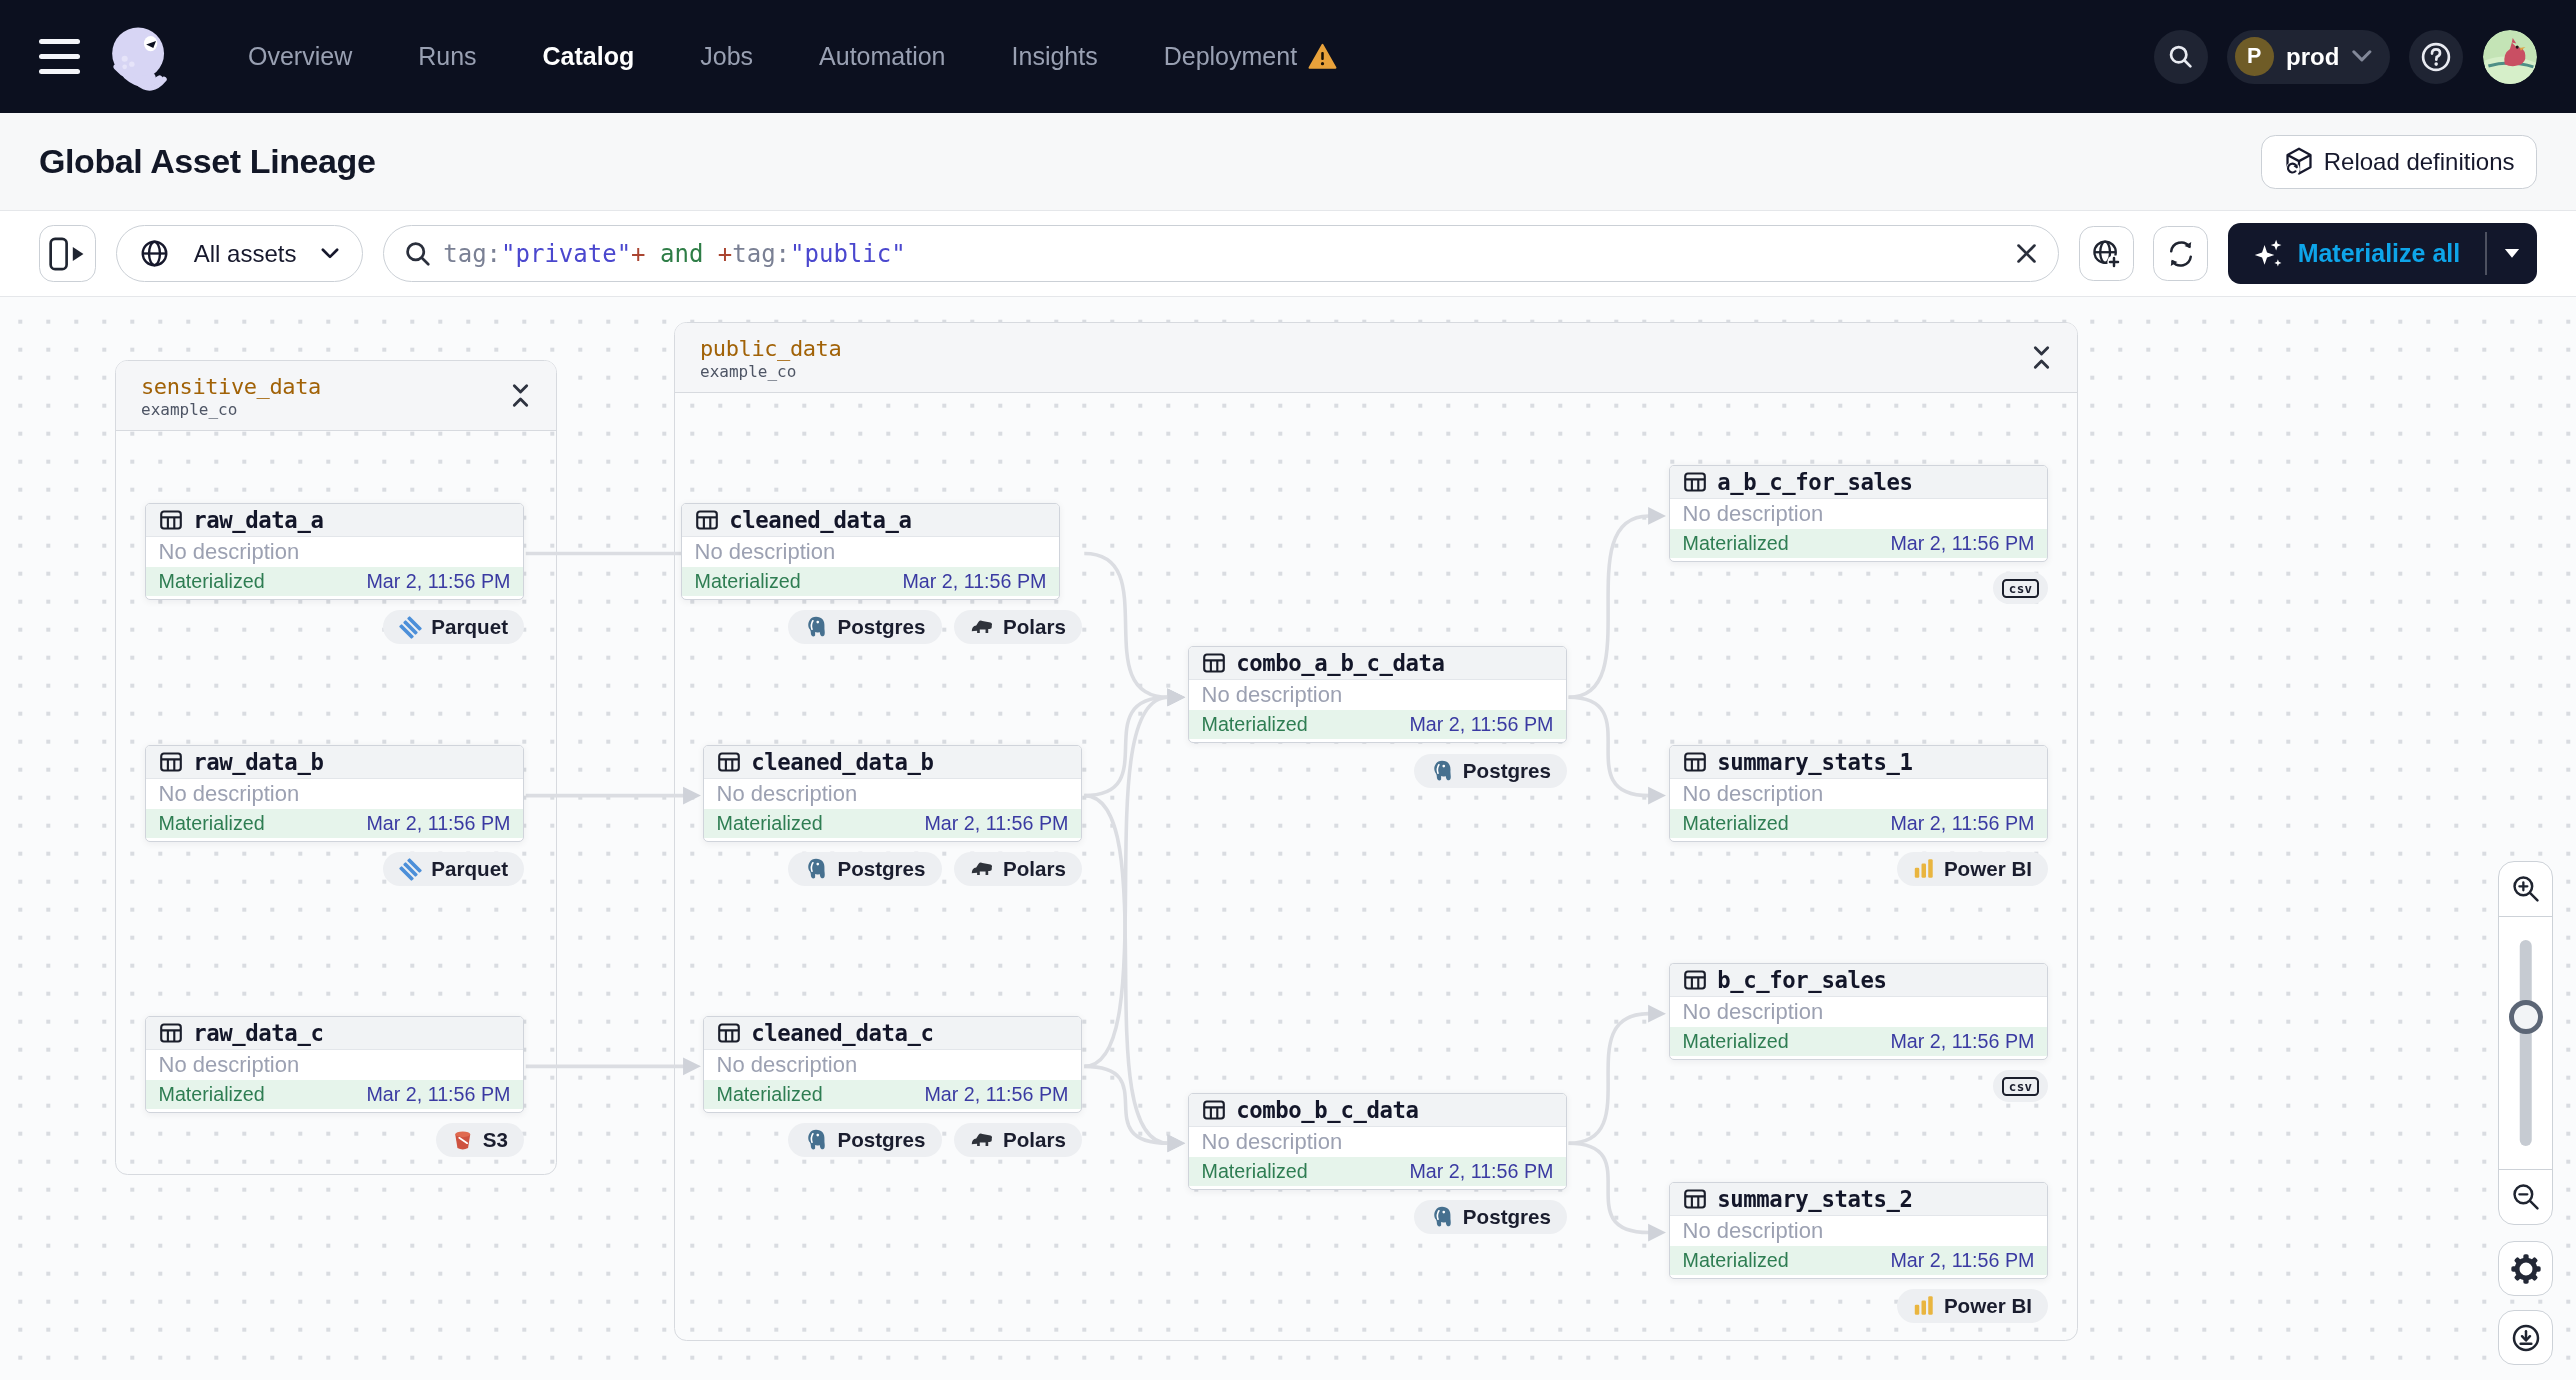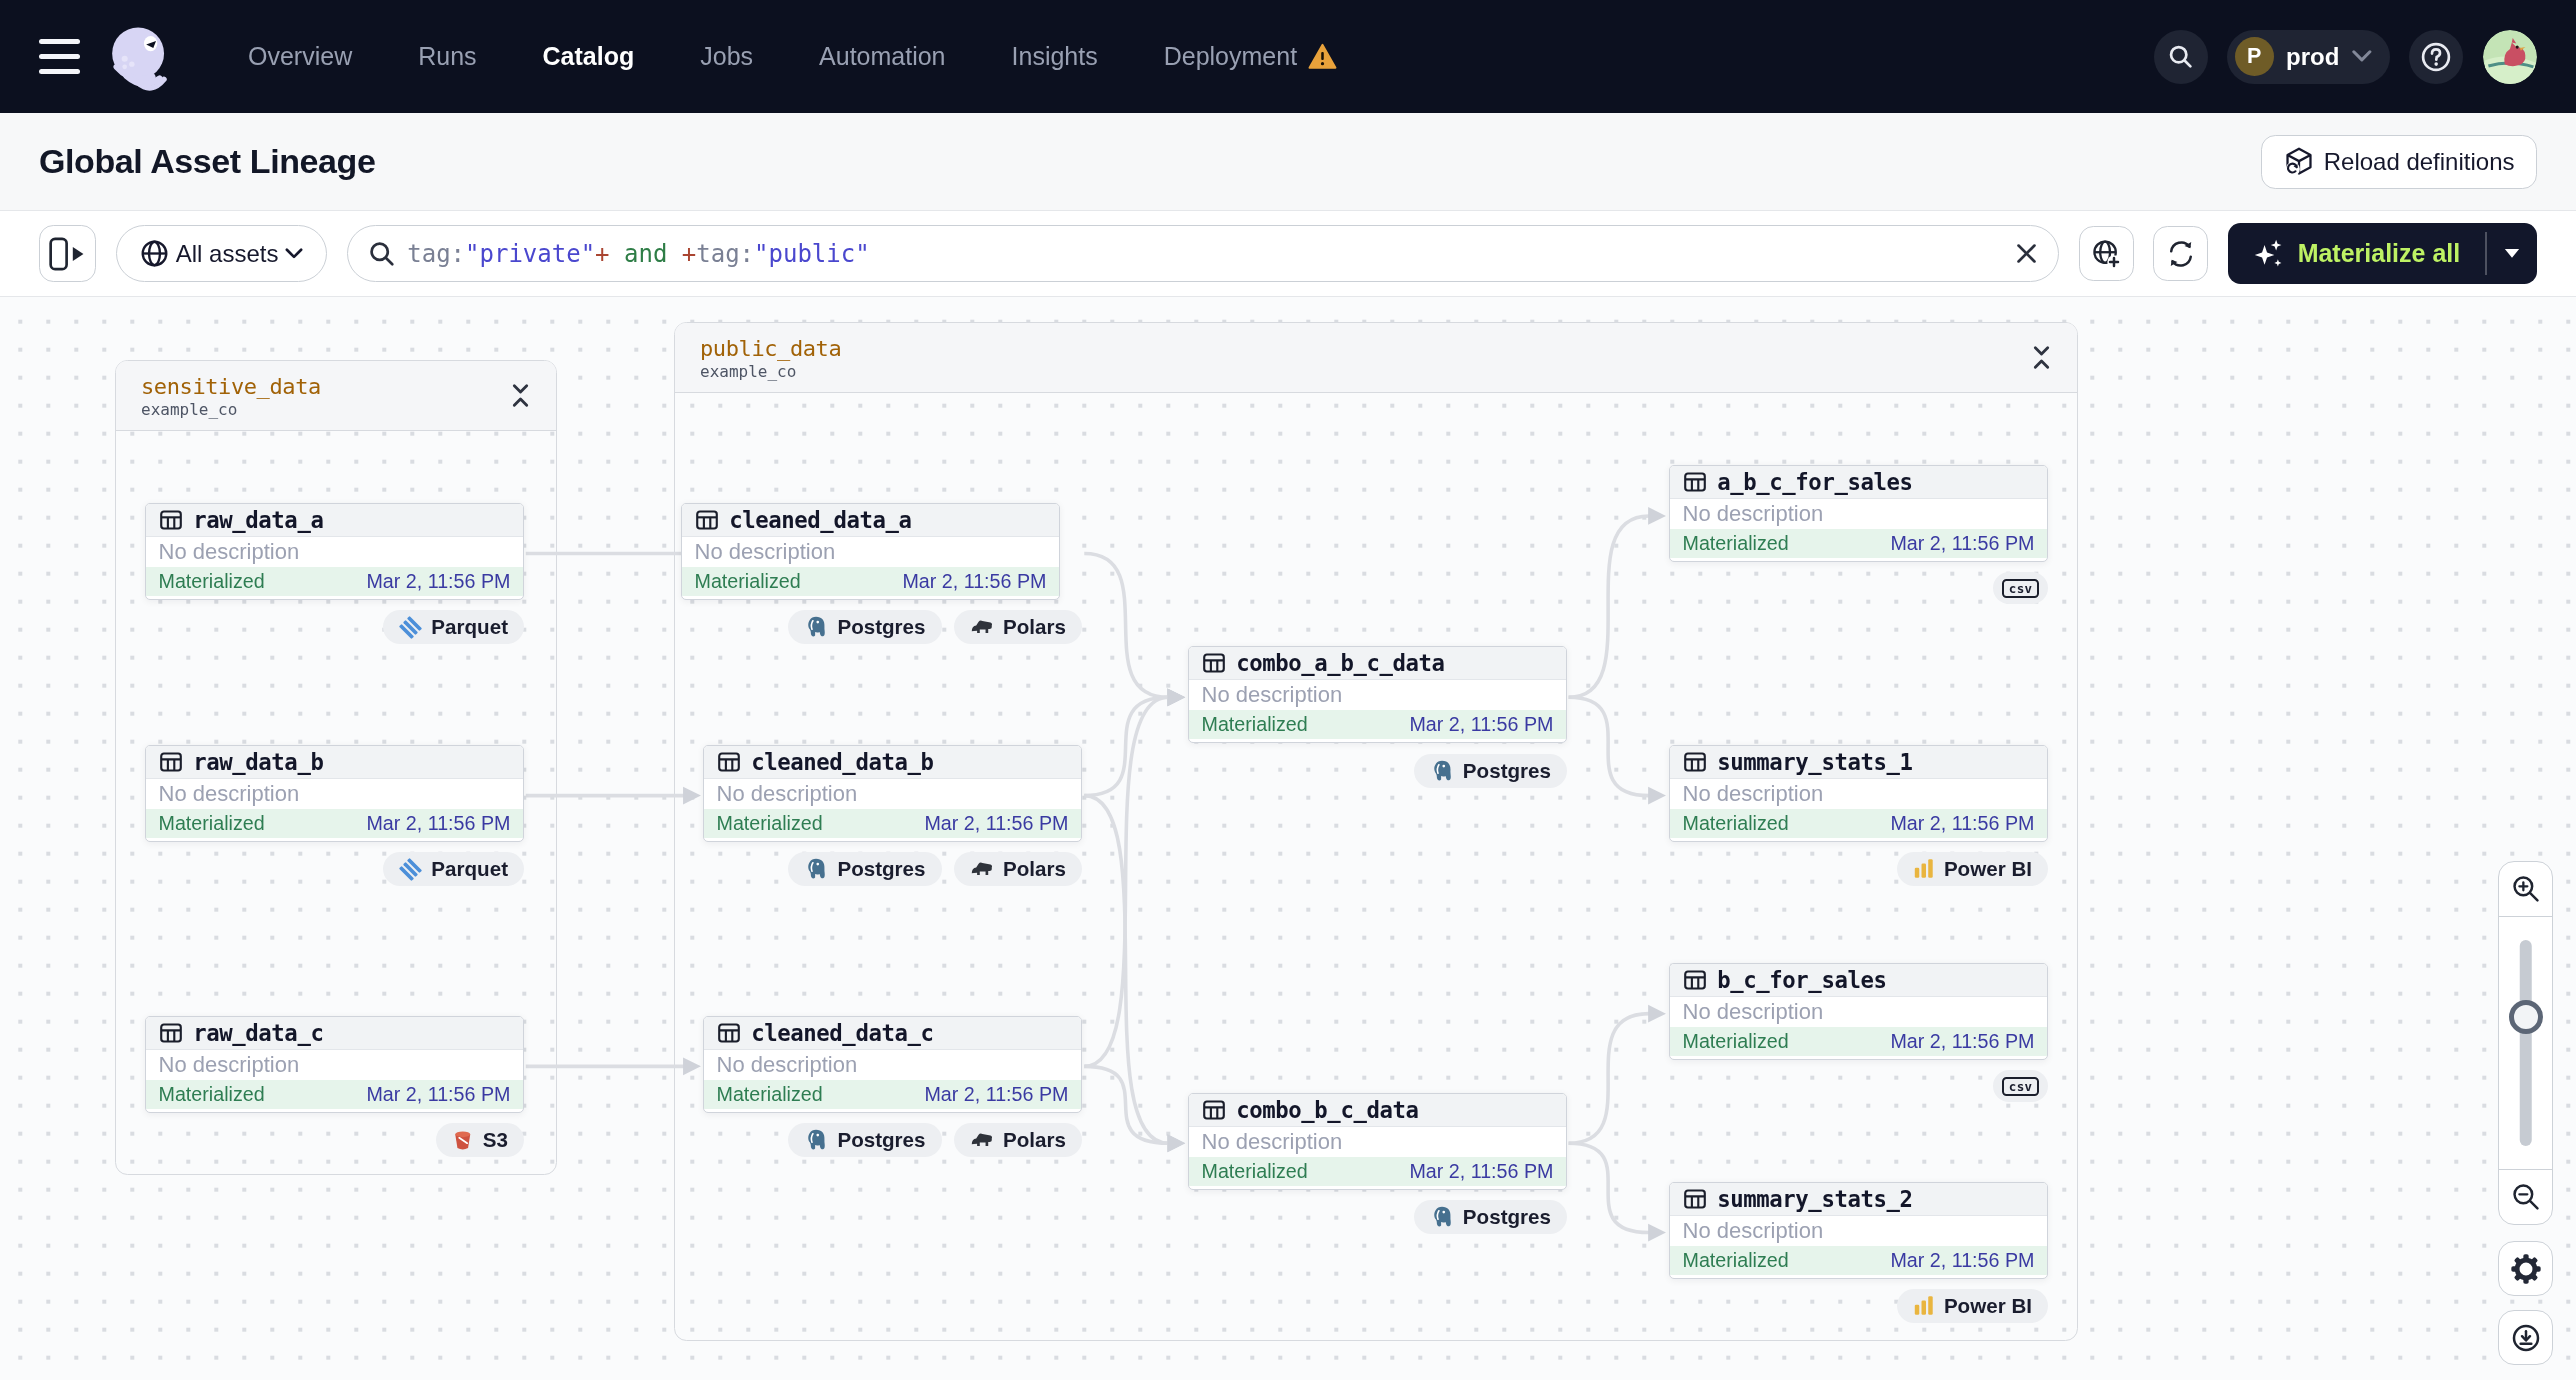--- a/index.html
+++ b/index.html
@@ -23,25 +23,25 @@
   .user-avatar { width:54px; height:54px; border-radius:50%; overflow:hidden; cursor:pointer; }
 
   
   .titlebar { height:98px; background:#F7F8F9; border-bottom:1.8px solid #E5E7EA; display:flex; align-items:center; justify-content:space-between; padding:0 39px; }
   .page-title { font-size:34px; font-weight:700; color:#121727; letter-spacing:-0.4px; }
   .btn-outline { display:flex; align-items:center; gap:10px; background:#fff; border:1.8px solid #CBD0D6; border-radius:14.3px; height:54px; padding:0 21.5px; font-size:24px; color:#16182C; cursor:pointer; }
 
   
   .toolbar { height:86px; background:#fff; border-bottom:1.8px solid #E5E7EA; display:flex; align-items:center; padding:0 39px; gap:19.7px; }
   .sq-btn { width:57px; height:57px; border:1.8px solid #CBD0D6; border-radius:14.3px; background:#fff; display:flex; align-items:center; justify-content:center; cursor:pointer; flex:none; }
-  .pill-btn { height:57px; border:1.8px solid #CBD0D6; border-radius:29px; background:#fff; display:flex; align-items:center; gap:7px; padding:0 23px; font-size:24px; color:#16182C; cursor:pointer; flex:none; }
+  .pill-btn { height:57px; border:1.8px solid #CBD0D6; border-radius:29px; background:#fff; display:flex; align-items:center; gap:25px; padding:0 23px; font-size:24px; color:#16182C; cursor:pointer; flex:none; }
   .search-box { flex:1; height:57px; border:1.8px solid #CBD0D6; border-radius:29px; background:#fff; display:flex; align-items:center; padding:0 19.7px; gap:12.5px; }
   .search-query { font-size:24px; letter-spacing:0; white-space:pre; flex:1; }
   .clear-x { cursor:pointer; flex:none; display:flex; }
-  .materialize { height:61px; background:#12172B; border-radius:12.5px; display:flex; align-items:stretch; color:#bef264; flex:none; cursor:pointer; }
+  .materialize { height:61px; background:#12172B; border-radius:12.5px; display:flex; align-items:stretch; color:#0ea5e9; flex:none; cursor:pointer; }
   .materialize .main { display:flex; align-items:center; gap:12.5px; padding:0 25px; font-size:25px; font-weight:600; }
   .materialize .split { width:1.8px; background:rgba(255,255,255,0.25); margin:9px 0; }
   .materialize .caret { display:flex; align-items:center; justify-content:center; width:50px; }
 
   
   .canvas { position:relative; height:1083px; background:#FAFBFC;
     background-image:radial-gradient(circle, #D9DCE1 2.3px, transparent 2.5px);
     background-size:28px 28px; background-position:6.3px 10.7px; overflow:hidden; }
 
   .group { position:absolute; border:1.8px solid #D7DADF; border-radius:12.5px; }

